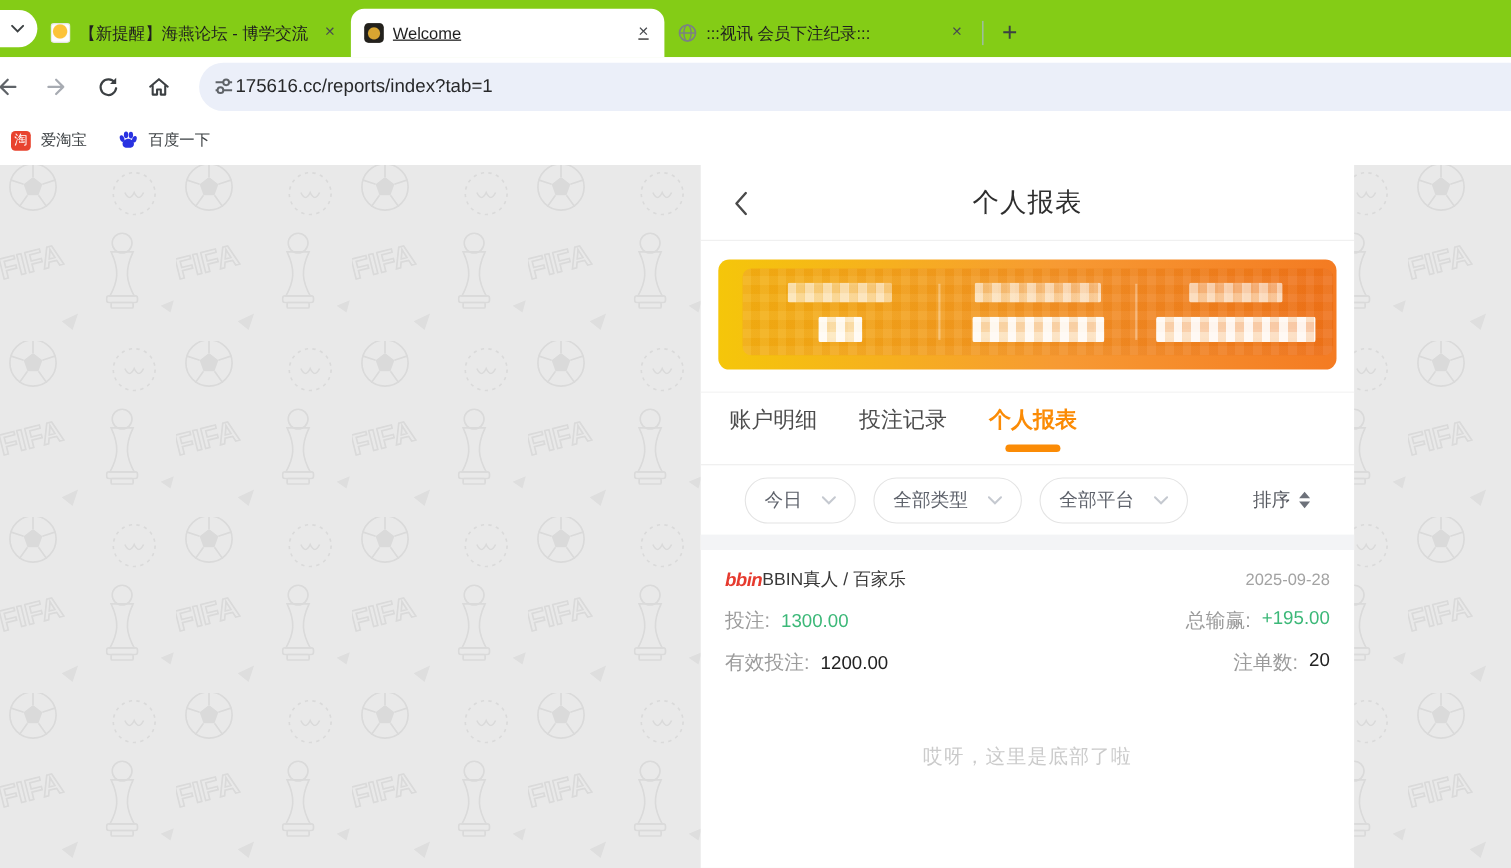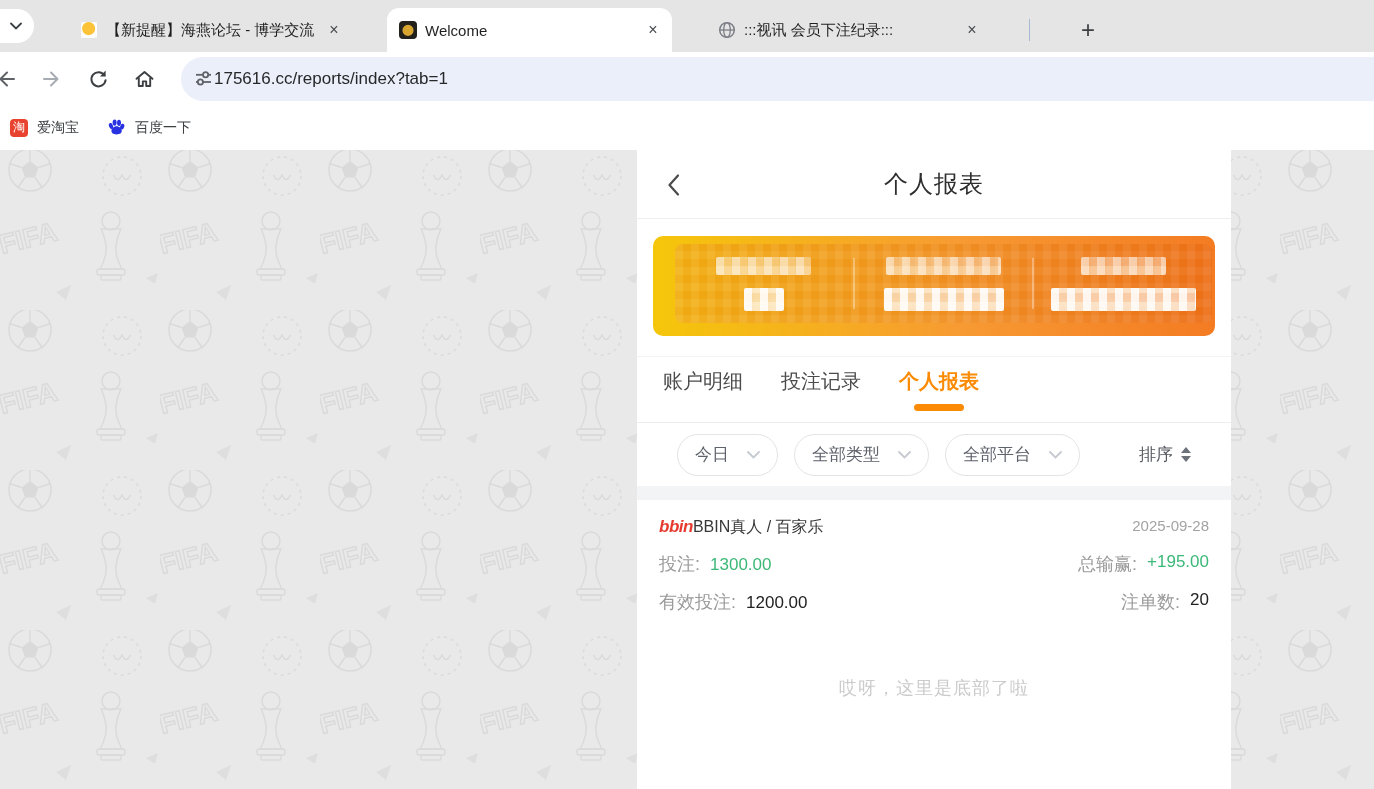--- a/index.html
+++ b/index.html
@@ -2,26 +2,26 @@
 <html><head>
 <meta charset="utf-8">
 <style>
   * { margin:0; padding:0; box-sizing:border-box; }
   html,body { width:1374px; height:789px; }
   body { font-family:"Liberation Sans", sans-serif; overflow:hidden; background:#fff; }
 
   .screen { position:relative; width:1374px; height:789px; overflow:hidden; }
 
   
-  .tabstrip { height:52px; background:#e5e5e5; display:flex; align-items:flex-end;gap:34px; }
+  .tabstrip { height:52px; background:#84cc16; display:flex; align-items:flex-end; }
   .tab-search { margin:0 0 9px -24px; width:58px; height:34px; background:#fff; border-radius:17px;
     display:flex; align-items:center; justify-content:flex-end; padding-right:12px; flex:none; cursor:pointer; }
   .tab { width:285px; height:44px; display:flex; align-items:center; padding:0 8px 0 12px; gap:8px;
     border-radius:12px 12px 0 0; flex:none; cursor:pointer; }
-  .tab.active { background:#fff; }
+  .tab.active { background:#fff;text-decoration:underline; }
   .tab-title { flex:1; font-size:15px; color:#1f1f1f; white-space:nowrap; overflow:hidden; }
   .tab-close { width:22px; height:22px; border-radius:50%; display:flex; align-items:center; justify-content:center;
     font-size:16px; color:#494c50; flex:none; }
   .favicon { width:18px; height:18px; flex:none; border-radius:3px; position:relative; }
   .fav-forum { background:#fdfdfd; box-shadow:inset 0 0 0 1px #e4e4e4;
     background-image:radial-gradient(circle at 48% 42%, #fcc338 0 6px, rgba(0,0,0,0) 7px); }
   .fav-gold { background:#23211c; border-radius:4px;
     background-image:radial-gradient(circle at 50% 52%, #d8a531 0 5px, rgba(0,0,0,0) 6px); }
   .tab-sep { width:1px; height:22px; background:#a9b8d4; margin:0 8px 11px 4px; flex:none; }
   .newtab { width:32px; height:32px; margin-bottom:6px; display:flex; align-items:center; justify-content:center;
@@ -82,21 +82,21 @@
     display:flex; align-items:center; padding:0 17px; gap:18px; font-size:17px; color:#5e626b; cursor:pointer; }
   .spacer { flex:1; }
   .sort { display:flex; align-items:center; gap:8px; font-size:17px; color:#54575e; cursor:pointer;margin-left:16px; }
   .sort-icon { display:flex; flex-direction:column; gap:3px; }
   .tri-up { width:0; height:0; border-left:5px solid transparent; border-right:5px solid transparent; border-bottom:6px solid #6d717a; }
   .tri-down { width:0; height:0; border-left:5px solid transparent; border-right:5px solid transparent; border-top:6px solid #6d717a; }
 
   .section-gap { height:14px; background:#f3f4f6; }
 
   .record { padding:17px 22px 18px; }
-  .rec-head { display:flex; }
+  .rec-head { display:flex; align-items:center; }
   .bbin-logo { color:#e63a2e; font-weight:700; font-style:italic; font-size:17px; letter-spacing:-.5px; }
   .rec-title { margin-left:0; font-size:16px; color:#383838; }
   .rec-date { margin-left:auto; font-size:15px; color:#a3a3a3; }
   .rec-row { display:flex; align-items:baseline; margin-top:14px; }
   .lbl { font-size:18px; color:#9b9b9b; }
   .val { font-size:17px; margin-left:10px; }
   .val-green { color:#3cb878; }
   .val-dark { color:#222; font-weight:500; }
   .rgroup { margin-left:auto; display:flex; align-items:flex-start; }
 

